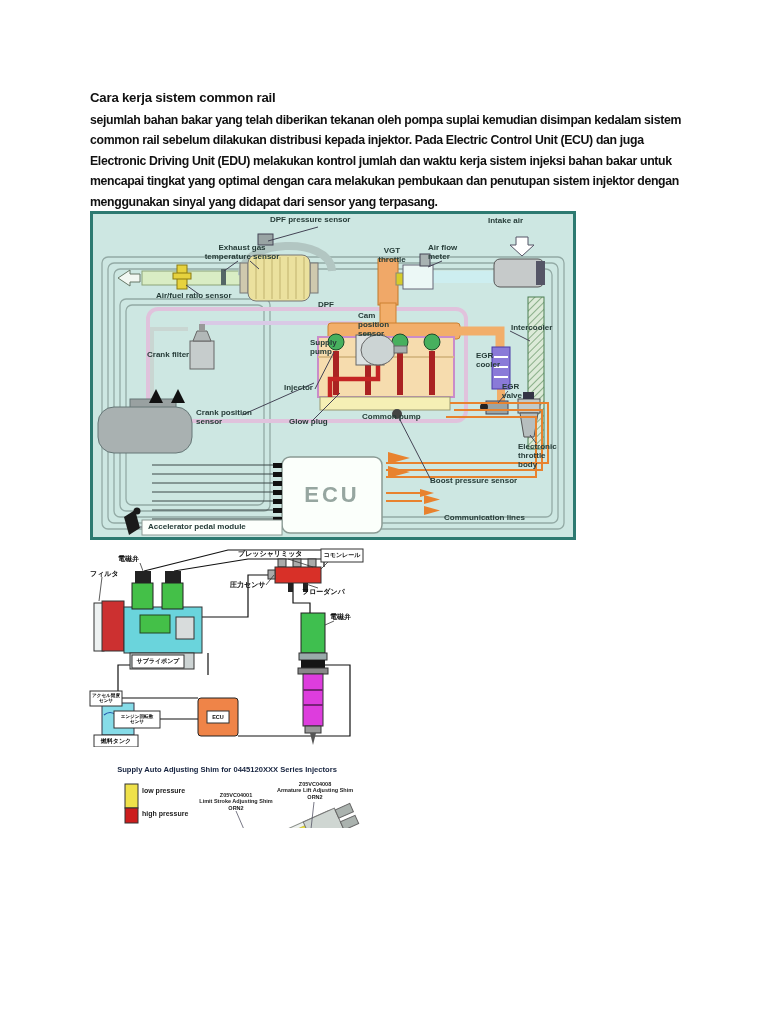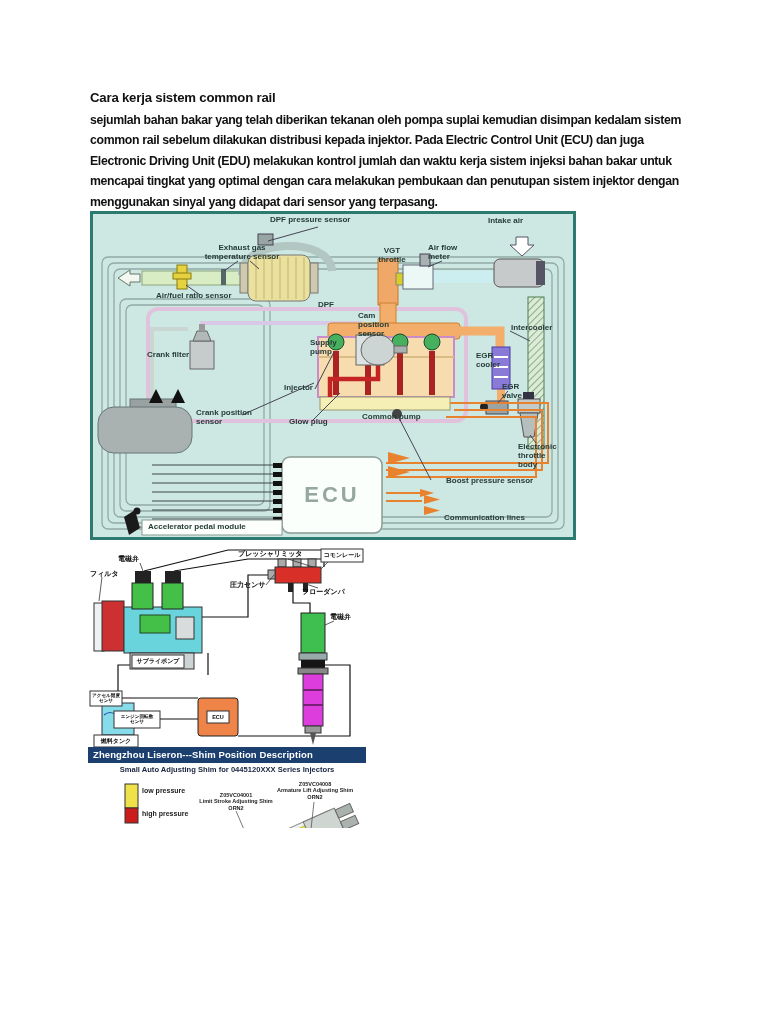--- a/index.html
+++ b/index.html
@@ -238,21 +238,21 @@
     <div class="lbl" style="left:194px;top:173px;">Injector</div>
     <div class="lbl" style="left:412px;top:172px;width:40px;">EGR
 valve</div>
     <div class="lbl" style="left:106px;top:198px;width:78px;">Crank position
 sensor</div>
     <div class="lbl" style="left:199px;top:207px;">Glow plug</div>
     <div class="lbl" style="left:272px;top:202px;">Common pump</div>
     <div class="lbl" style="left:428px;top:232px;width:52px;">Electronic
 throttle
 body</div>
-    <div class="lbl" style="left:340px;top:266px;margin-left:16px;">Boost pressure sensor</div>
+    <div class="lbl" style="left:340px;top:266px;">Boost pressure sensor</div>
     <div class="lbl" style="left:354px;top:303px;">Communication lines</div>
     <div class="lbl" style="left:58px;top:312px;">Accelerator pedal module</div>
     <div class="ecu-big">ECU</div>
   </div>
 
   <div class="fig f2" style="left:88px;top:545px;width:278px;height:202px;">
     <svg width="278" height="202" viewBox="0 0 278 202">
 
       <g fill="none" stroke="#111111" stroke-width="1.2">
         <path d="M56,26 L140,5 H256"></path>
@@ -336,22 +336,21 @@
     <div class="lbl" style="left:242px;top:68px;">電磁弁</div>
     <div class="lbl bx" style="left:44px;top:113px;width:52px;">サプライポンプ</div>
     <div class="lbl bx" style="left:6px;top:193px;width:44px;">燃料タンク</div>
     <div class="lbl tiny c" style="left:2px;top:148px;width:32px;">アクセル開度
 センサ</div>
     <div class="lbl tiny c" style="left:26px;top:169px;width:46px;">エンジン回転数
 センサ</div>
     <div class="lbl bx" style="left:119px;top:169px;width:22px;font-size:5.5px;">ECU</div>
   </div>
 
-  <div class="banner">Zhengzhou Liseron---Shim Position Description</div>
-  <div class="subtitle">Small Auto Adjusting Shim for 0445120XXX Series Injectors</div>
+  <div class="subtitle">Supply Auto Adjusting Shim for 0445120XXX Series Injectors</div>
 
   <div class="fig f3" style="left:98px;top:780px;width:285px;height:170px;">
     <svg width="285" height="170" viewBox="0 0 285 170">
 
       <rect x="27" y="4" width="13" height="24" fill="#efe14a" stroke="#333333"></rect>
       <rect x="27" y="28" width="13" height="15" fill="#cc1d1d" stroke="#333333"></rect>
 
       <g transform="translate(26,136) rotate(-24)">
         <rect x="-6" y="-13" width="240" height="26" rx="4" fill="#eef1ee" stroke="#8a8f8a"></rect>
         <rect x="6" y="-9" width="196" height="7" fill="#e9df3f" stroke="#b0a820" stroke-width="0.5"></rect>

